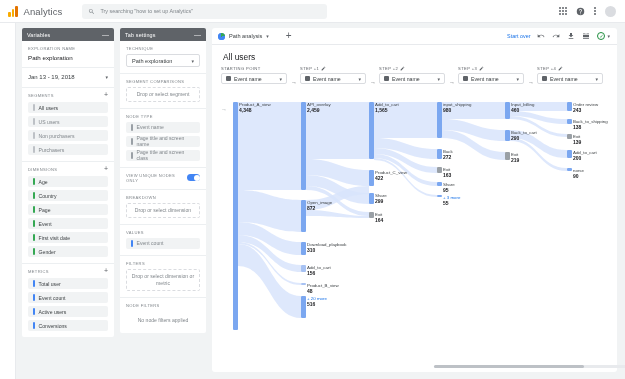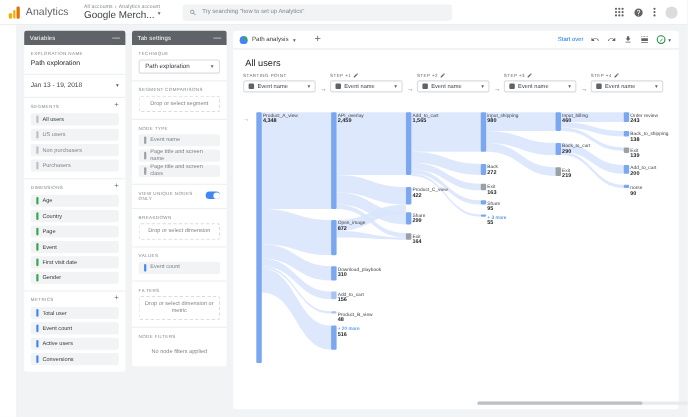--- a/index.html
+++ b/index.html
@@ -140,29 +140,20 @@
 <div id="app">
 
   <div class="topbar">
     <div class="ga-logo">
         <i></i>
         <i></i>
         <i></i>
       </div>
     <div class="ga-word">Analytics</div>
 
-    <div class="acct-block">
-      <div class="acct-crumb">
-        <span>All accounts</span><span class="sep">›</span><span>Analytics account</span>
-      </div>
-      <div class="acct-name">
-        <span>Google Merch...</span>
-        <span class="caret">▾</span>
-      </div>
-    </div>
 
     <div class="searchbox">
       <svg width="7" height="7" viewBox="0 0 24 24">
           <path fill="#80868b" d="M15.5 14h-.79l-.28-.27A6.47 6.47 0 0016 9.5 6.5 6.5 0 109.5 16c1.61 0 3.09-.59 4.23-1.57l.27.28v.79l5 4.99L20.49 19zm-6 0A4.5 4.5 0 1114 9.5 4.5 4.5 0 019.5 14z"></path>
         </svg>
       <span class="ph">Try searching "how to set up Analytics"</span>
     </div>
 
     <div class="topbar-right">
       <span class="ticon">

